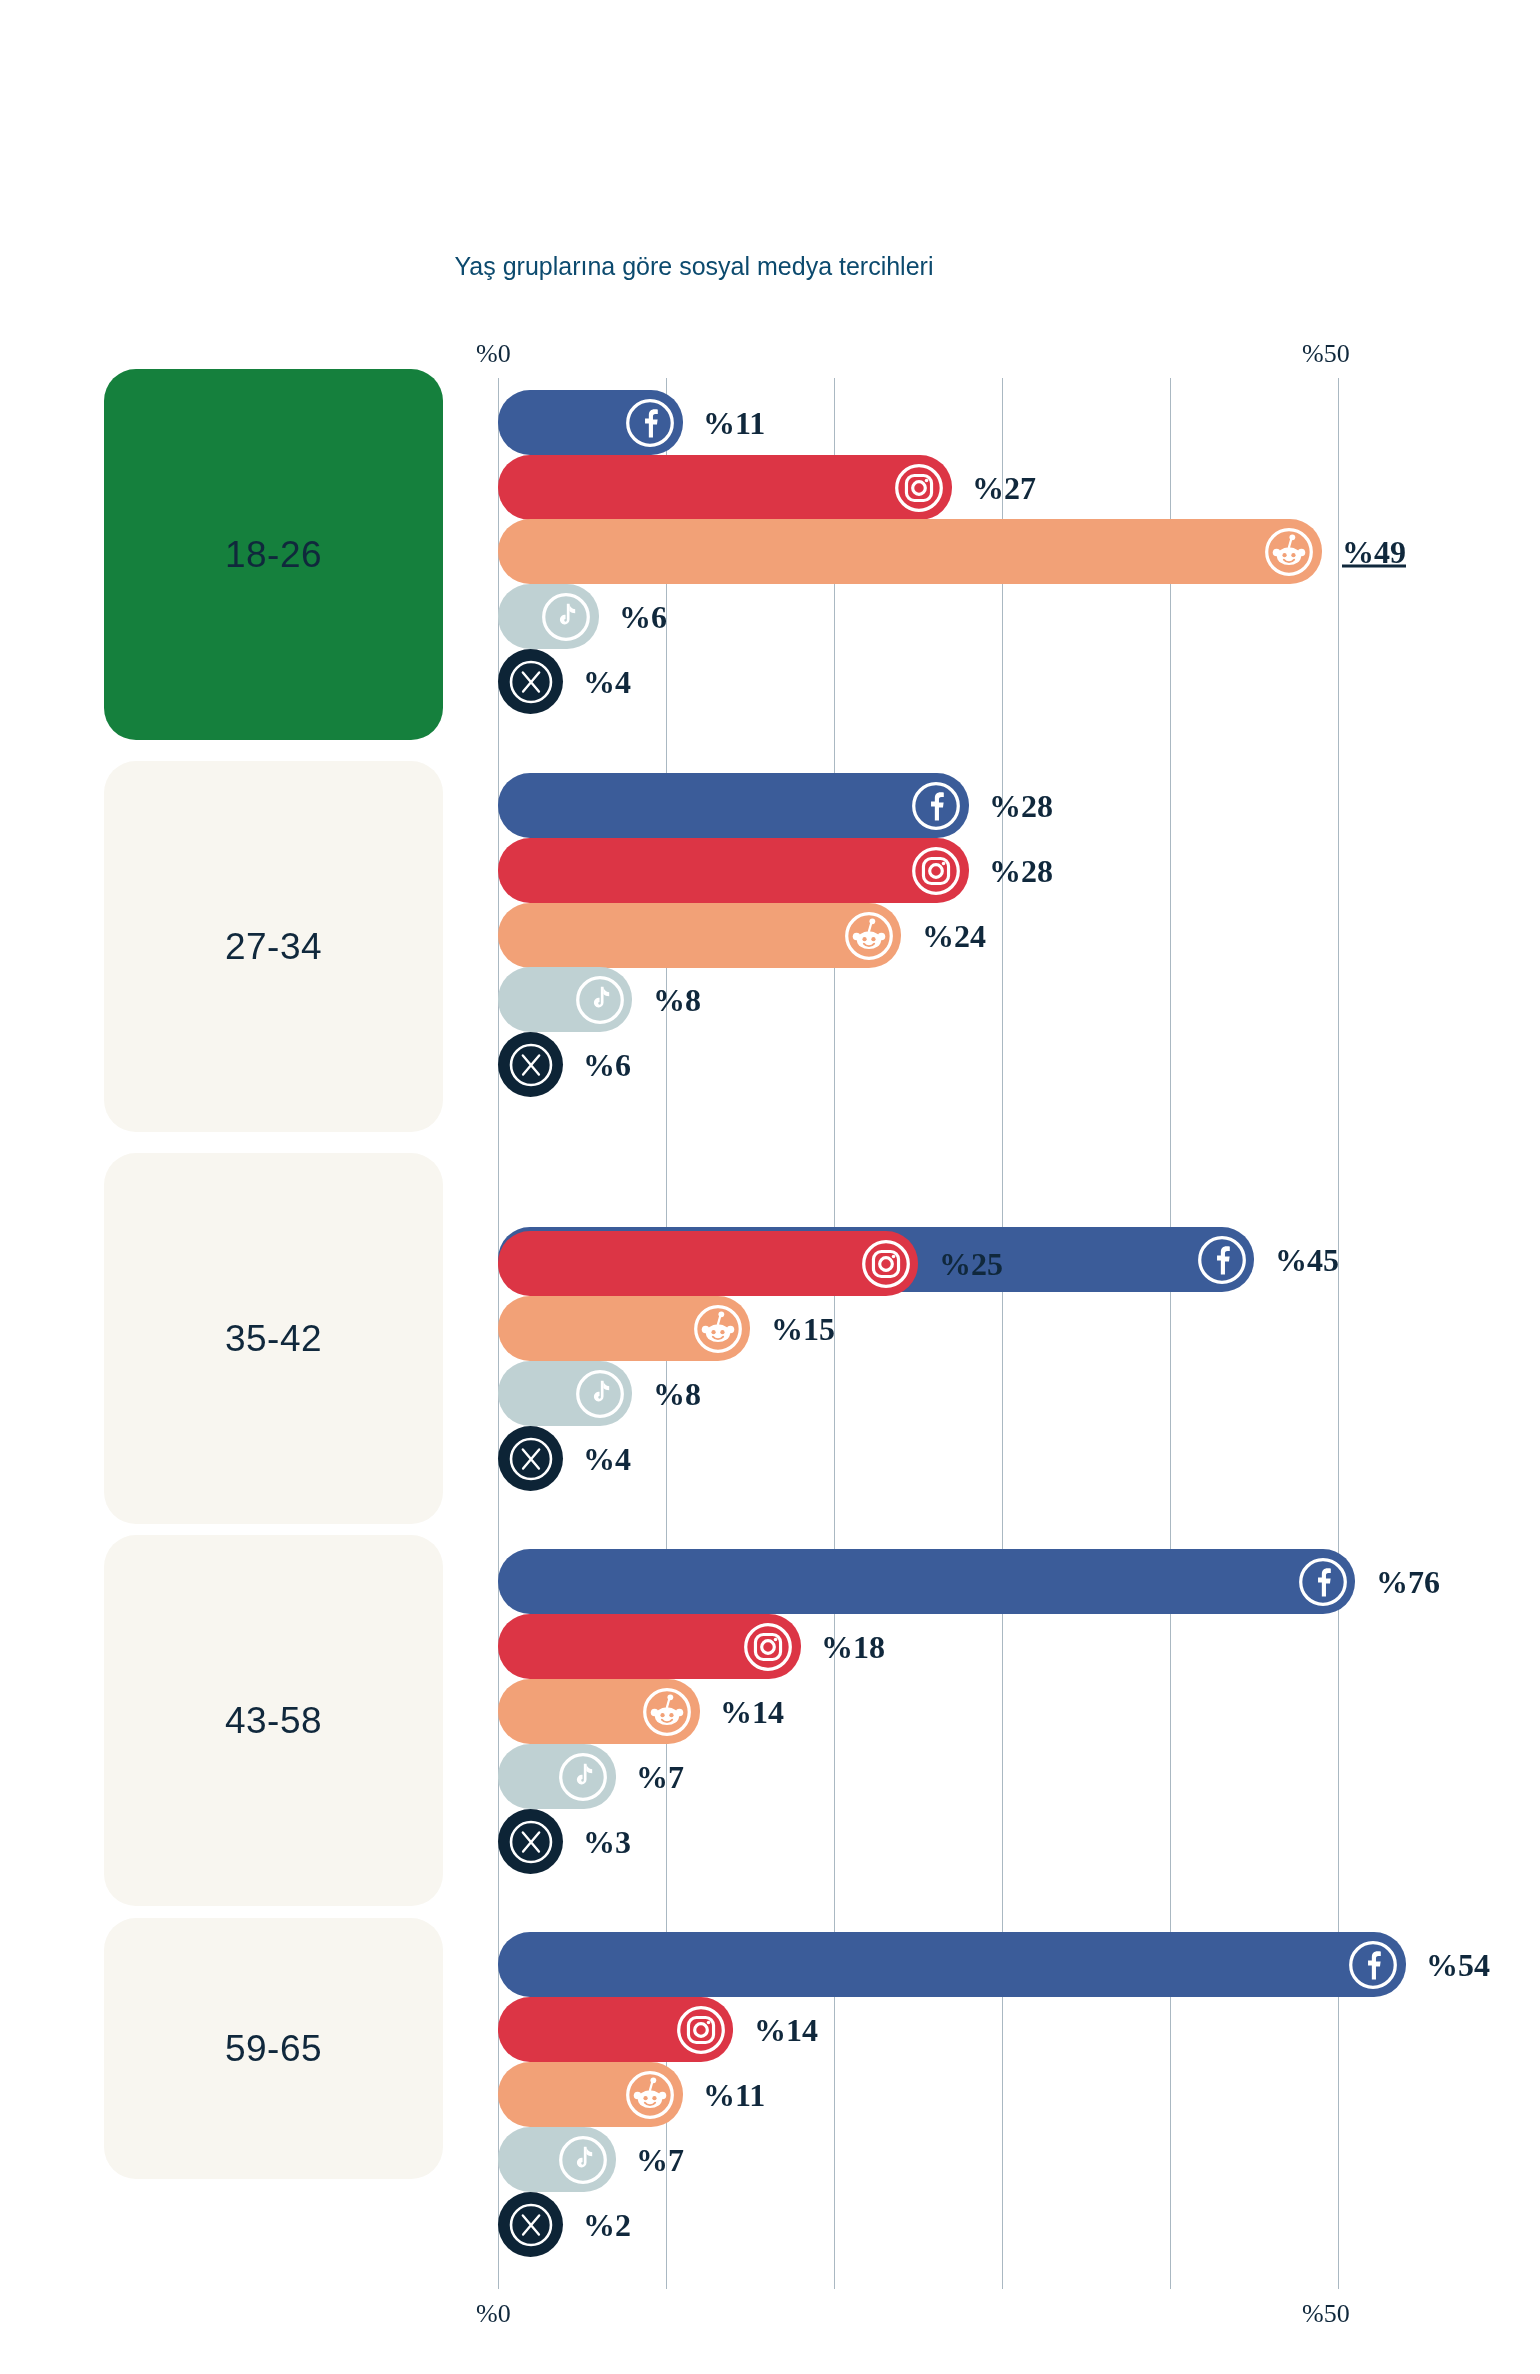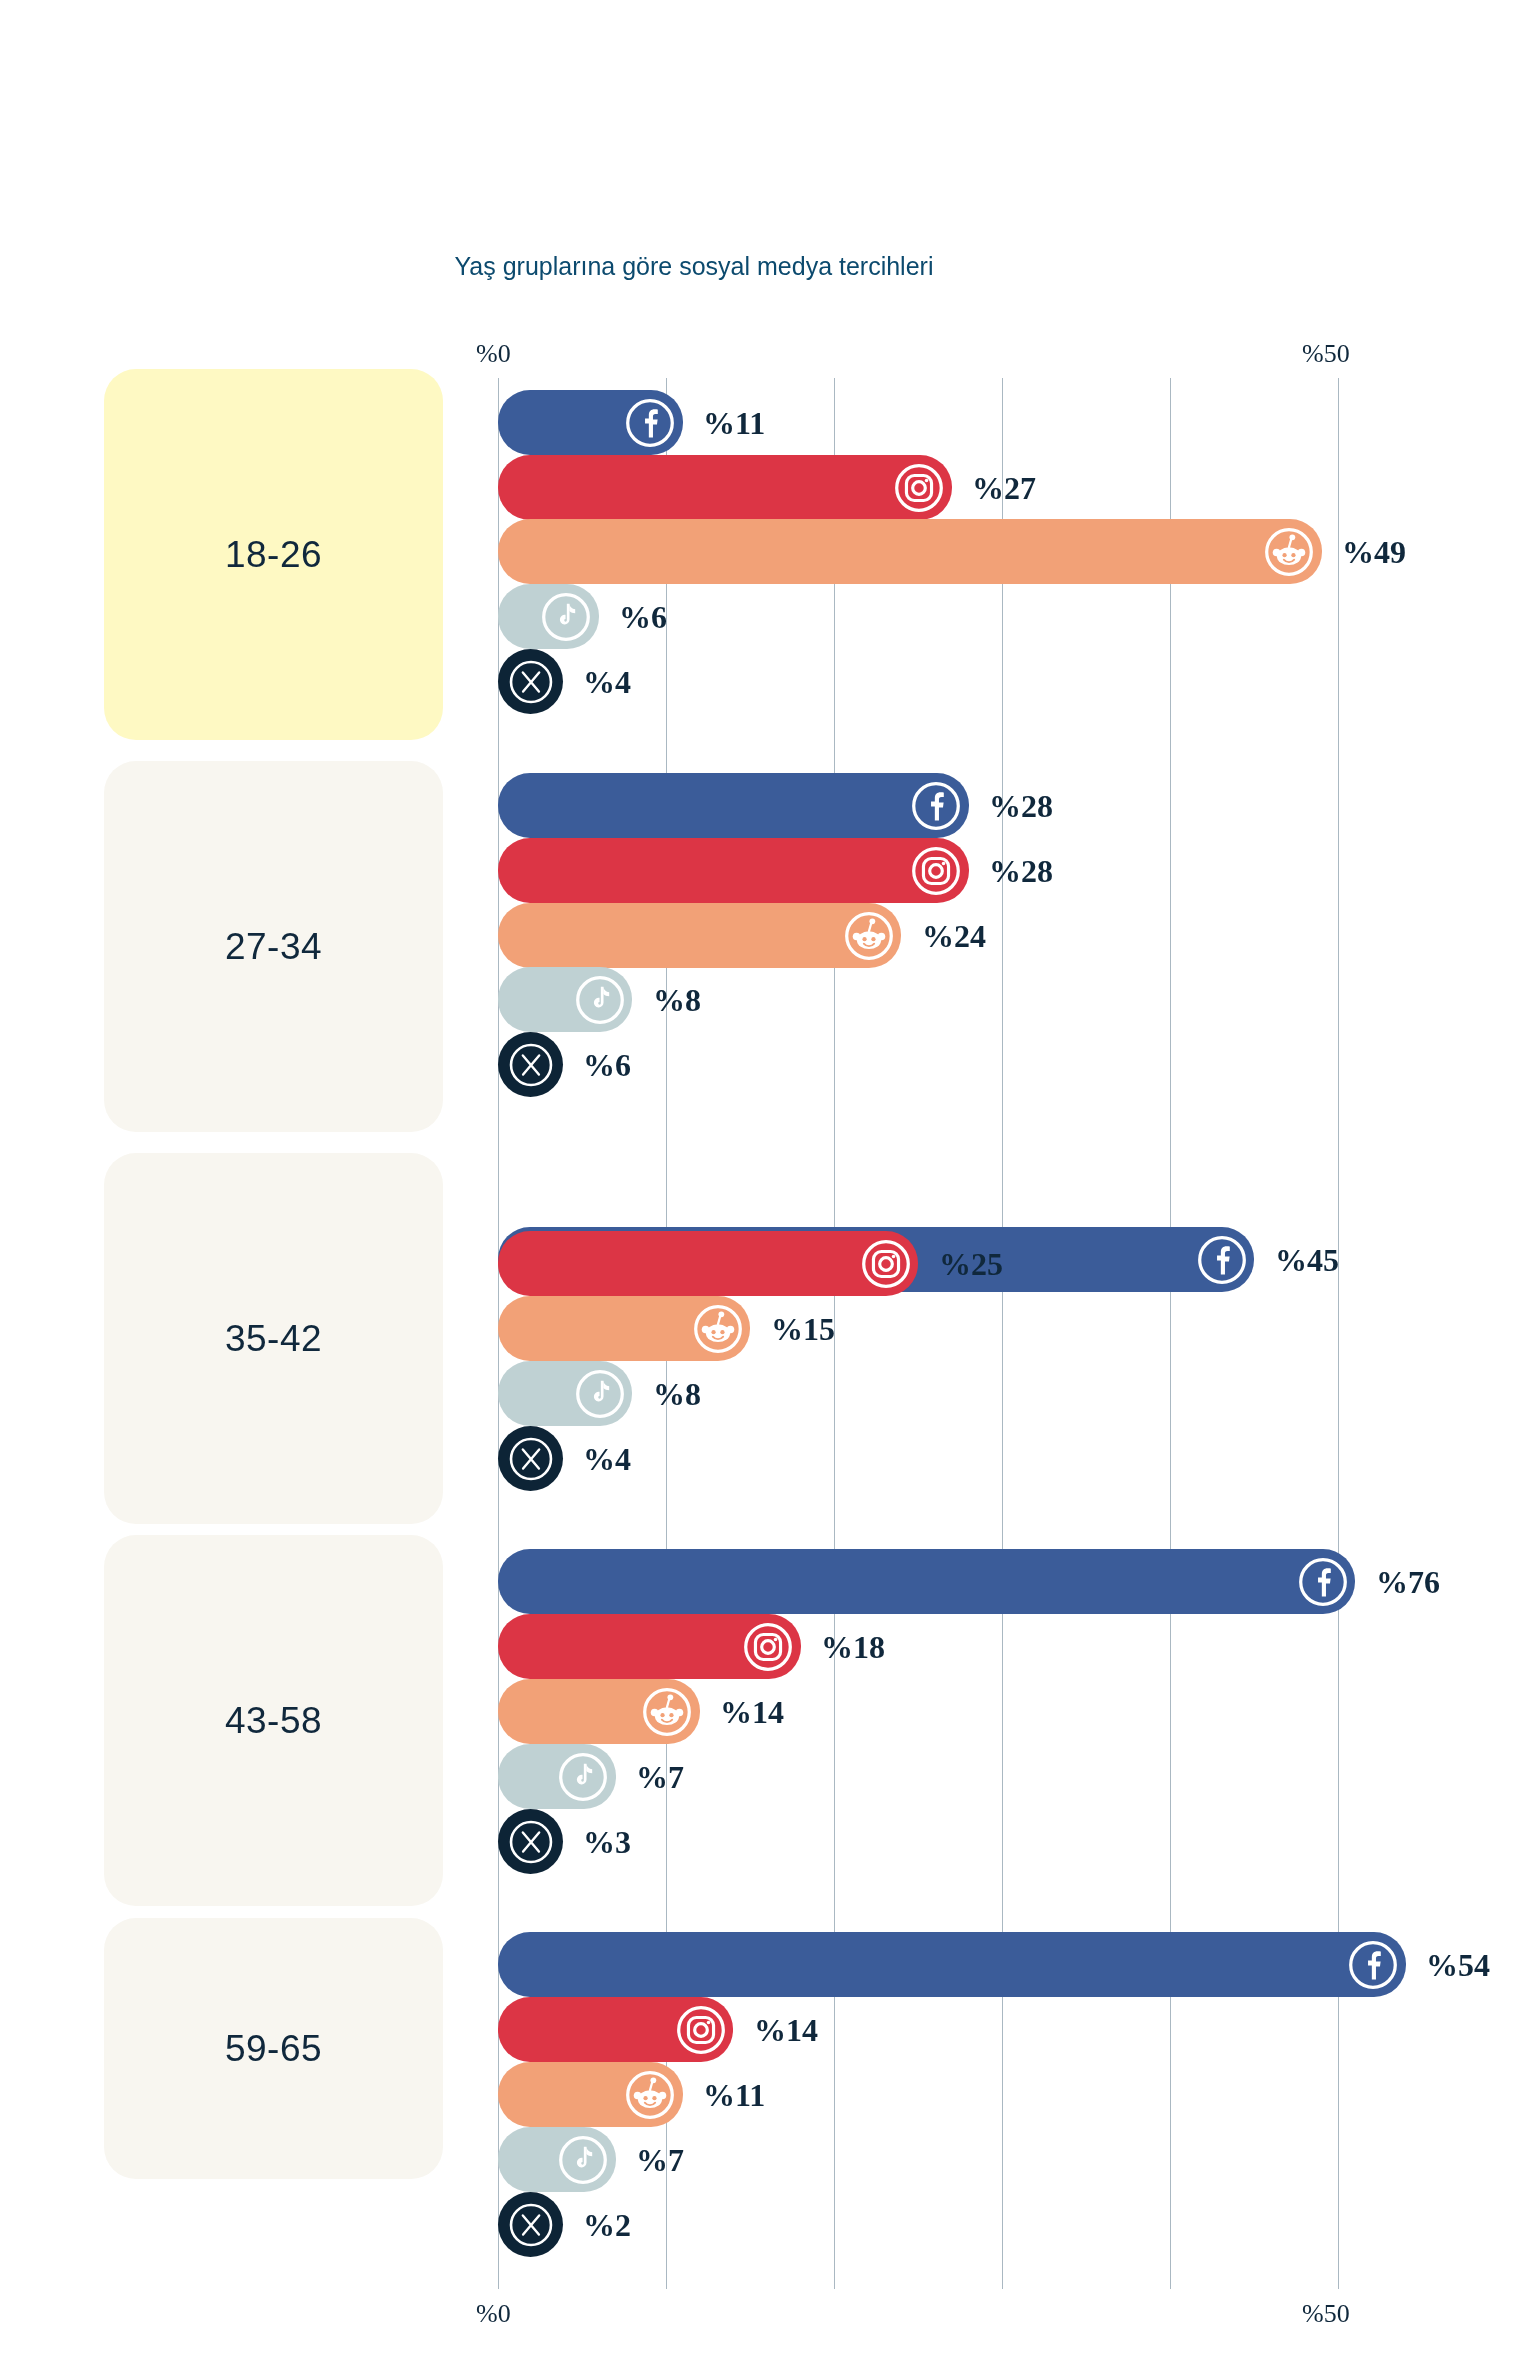--- a/index.html
+++ b/index.html
@@ -143,21 +143,21 @@
   <div class="plot" id="gridlines">
       <div class="gridline" style="left: 0px; background: rgb(170, 184, 194);"></div>
       <div class="gridline" style="left: 168px; background: rgb(170, 184, 194);"></div>
       <div class="gridline" style="left: 336px; background: rgb(170, 184, 194);"></div>
       <div class="gridline" style="left: 504px; background: rgb(170, 184, 194);"></div>
       <div class="gridline" style="left: 672px; background: rgb(170, 184, 194);"></div>
       <div class="gridline" style="left: 840px; background: rgb(170, 184, 194);"></div>
     </div>
 
   <div id="groups-layer">
-      <div class="group-card" style="top: 369px; height: 371px; background: #fef9c3;">
+      <div class="group-card" style="top: 369px; height: 371px; background: #15803d;">
         <div class="group-card-label" style="color: rgb(16, 40, 60);">18-26</div>
       </div>
       <div class="bar-row" style="top: 390px; width: 840px;">
         <div class="bar" style="width: 185px; background: rgb(59, 92, 153);"></div>
         <div class="bar-icon" style="left: 126px;"><svg viewBox="0 0 56 56" width="52" height="52">
             <circle cx="28" cy="28" r="24" fill="none" stroke="#ffffff" stroke-width="3.5"></circle>
             <path d="M31.2 29.6h4.3l.7-5.4h-5V20.8c0-1.6.45-2.6 2.7-2.6h2.5v-4.8c-.45-.06-1.9-.2-3.6-.2-3.6 0-6.05 2.2-6.05 6.2v3.8h-4.1v5.4h4.1V43.5a23.8 23.8 0 0 0 4.45 0z" fill="#ffffff"></path>
           </svg></div>
         <div class="bar-value" style="left: 205px; color: rgb(16, 40, 60);">%11</div>
       </div>
@@ -177,21 +177,21 @@
             <circle cx="28" cy="28" r="24" fill="none" stroke="#ffffff" stroke-width="3.5"></circle>
             <ellipse cx="28" cy="32.5" rx="13" ry="9.6" fill="#ffffff"></ellipse>
             <circle cx="14.6" cy="28.6" r="4.1" fill="#ffffff"></circle>
             <circle cx="41.4" cy="28.6" r="4.1" fill="#ffffff"></circle>
             <path d="M28 22.8 L30.6 13.4" stroke="#ffffff" stroke-width="2.4" fill="none" stroke-linecap="round"></path>
             <circle cx="31.6" cy="12.2" r="3.1" fill="#ffffff"></circle>
             <circle cx="23.2" cy="31.4" r="2.3" fill="#f2a177"></circle>
             <circle cx="32.8" cy="31.4" r="2.3" fill="#f2a177"></circle>
             <path d="M22.4 36.2c1.6 1.9 3.5 2.7 5.6 2.7s4-0.8 5.6-2.7" stroke="#f2a177" stroke-width="2" fill="none" stroke-linecap="round"></path>
           </svg></div>
-        <div class="bar-value" style="left: 844px; color: rgb(16, 40, 60);">%49</div>
+        <div class="bar-value" style="left: 844px; color: rgb(16, 40, 60); text-decoration: underline;">%49</div>
       </div>
       <div class="bar-row" style="top: 584px; width: 840px;">
         <div class="bar" style="width: 101px; background: rgb(191, 209, 211);"></div>
         <div class="bar-icon" style="left: 42px;"><svg viewBox="0 0 56 56" width="52" height="52">
             <circle cx="28" cy="28" r="24" fill="none" stroke="#ffffff" stroke-width="3.5"></circle>
             <path d="M31.8 13.6v17.2a5.2 5.2 0 1 1-4.3-5.12v4.55a1.4 1.4 0 1 0 1.4 1.4V13.6h2.9z" fill="#ffffff"></path>
             <path d="M31.6 13.6c.45 3.3 2.9 5.7 6.3 6.1v4.35c-2.55-.1-4.7-1.0-6.3-2.5z" fill="#ffffff"></path>
           </svg></div>
         <div class="bar-value" style="left: 121px; color: rgb(16, 40, 60);">%6</div>
       </div>

